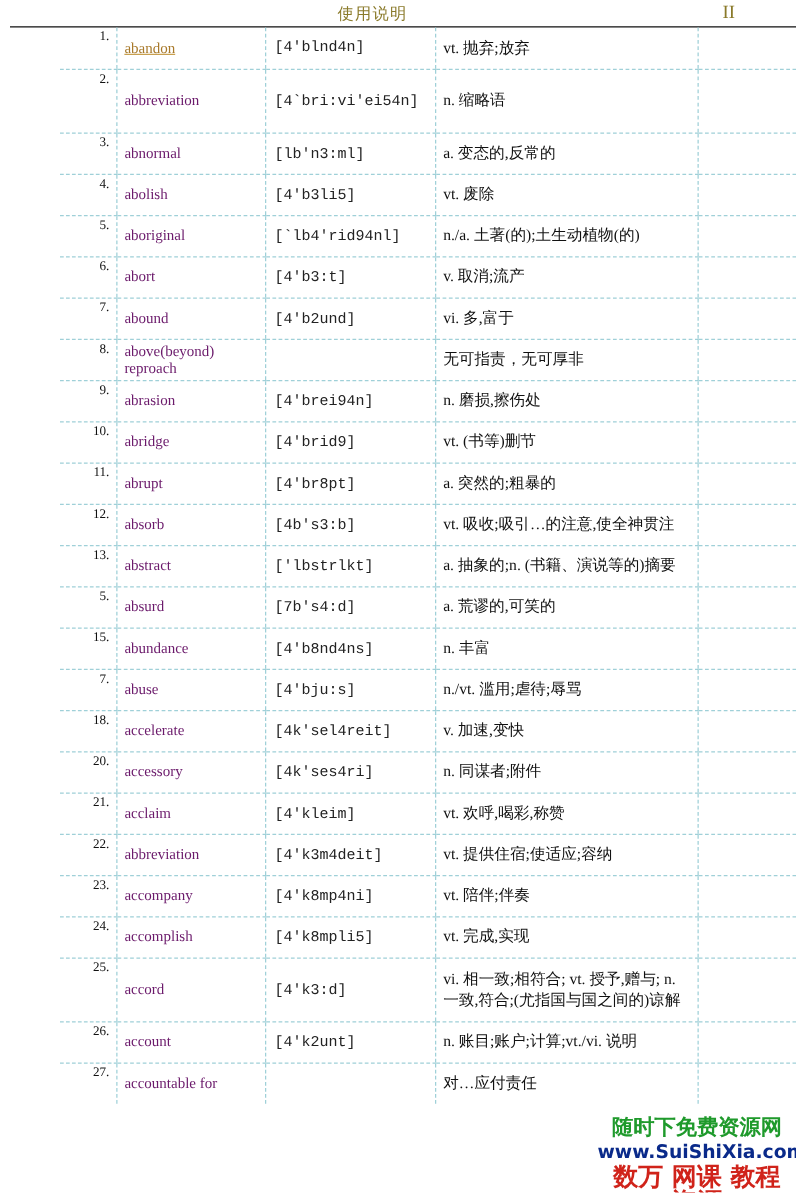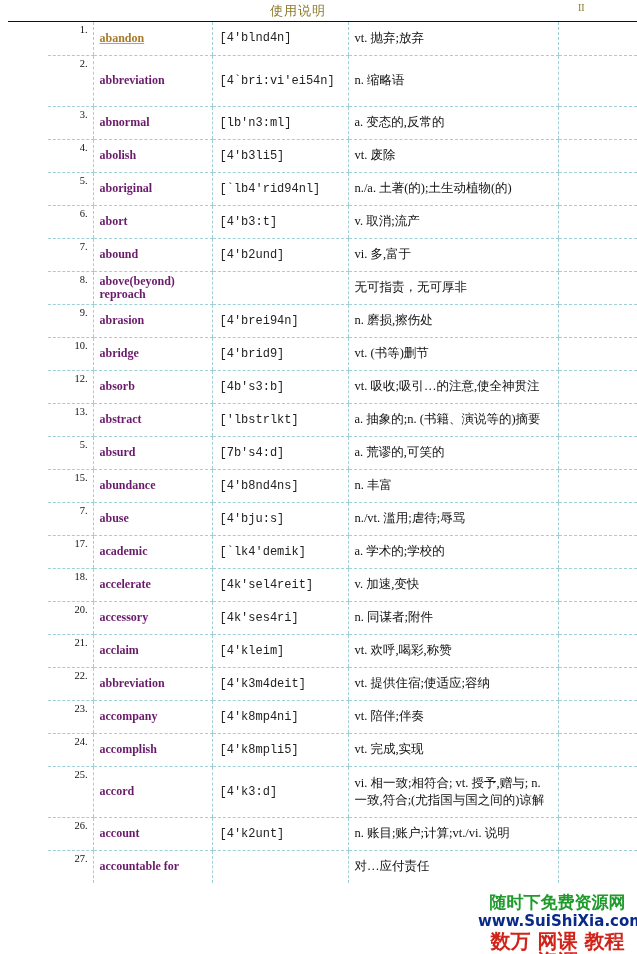--- a/index.html
+++ b/index.html
@@ -1,32 +1,32 @@
 <!DOCTYPE html>
 <html><head>
 <meta charset="utf-8">
 <style>
   html, body { margin:0; padding:0; background:#ffffff; }
   body { width:637px; height:954px; position:relative; overflow:hidden;
          font-family:"Liberation Serif","DejaVu Serif",serif; color:#1a1a1a; }
   .header { position:absolute; left:0; top:0; width:562px; height:22px; }
   .header-title { position:absolute; left:270px; top:2px; font-size:13px; color:#8a7a2a; letter-spacing:1px; }
-  .header-page { position:absolute; left:578px; top:2px; font-size:10px; color:#8a7a2a; }
+  .header-page { position:absolute; left:578px; top:2px; font-size:15px; color:#8a7a2a; }
   .header-rule { position:absolute; left:8px; top:21px; width:629px; height:0; border-top:1.5px solid #111; }
 
   table.vocab { position:absolute; left:48px; top:22px; border-collapse:collapse; table-layout:fixed; width:589px; }
   table.vocab col.c-num { width:45px; }
   table.vocab col.c-word { width:119px; }
   table.vocab col.c-phon { width:136px; }
   table.vocab col.c-mean { width:210px; }
   table.vocab col.c-extra { width:79px; }
   table.vocab td { border-bottom:1px dashed #9fd0d8; vertical-align:middle; padding:0; }
   table.vocab td + td { border-left:1px dashed #9fd0d8; }
   table.vocab td.num { border-bottom:1px dashed #9fd0d8; text-align:right; vertical-align:top; font-size:10.5px; padding:2px 5px 0 0; color:#111; }
-  table.vocab td.word { padding-left:6px; font-weight:bold; font-size:12px; color:#6b1a6b; line-height:13px; }
+  table.vocab td.word { padding-left:6px; font-weight:normal; font-size:12px; color:#6b1a6b; line-height:13px; }
   table.vocab td.word.first { color:#a8792a; text-decoration:underline; text-decoration-color:#c8a050; }
   table.vocab td.phon { padding-left:7px; font-family:"Liberation Mono","DejaVu Sans Mono",monospace; font-size:12px; color:#222; line-height:14px; }
   table.vocab td.mean { padding-left:6px; padding-right:4px; font-size:12.5px; color:#111; line-height:17px; }
   table.vocab tr { height:33px; }
   table.vocab tr.tall { height:51px; }
   table.vocab tr.last td { border-bottom:none; }
 
   .watermark { position:absolute; left:478px; top:892px; width:159px; text-align:center; }
   .wm1 { font-family:"DejaVu Sans",sans-serif; font-weight:bold; font-size:17px; color:#1f9a2c; letter-spacing:0px; line-height:20px; text-shadow:0 0 2px #fff,0 0 2px #fff; }
   .wm2 { font-family:"DejaVu Sans",sans-serif; font-weight:bold; font-size:15px; color:#0a2a8a; line-height:19px; text-shadow:0 0 2px #fff; }
@@ -123,20 +123,27 @@
   </tr>
 
   <tr>
     <td class="num">10.</td>
     <td class="word">abridge</td>
     <td class="phon">[4'brid9]</td>
     <td class="mean">vt. (书等)删节</td>
     <td class="extra"></td>
   </tr>
 
+  <tr>
+    <td class="num">11.</td>
+    <td class="word">abrupt</td>
+    <td class="phon">[4'br8pt]</td>
+    <td class="mean">a. 突然的;粗暴的</td>
+    <td class="extra"></td>
+  </tr>
 
   <tr>
     <td class="num">12.</td>
     <td class="word">absorb</td>
     <td class="phon">[4b's3:b]</td>
     <td class="mean">vt. 吸收;吸引…的注意,使全神贯注</td>
     <td class="extra"></td>
   </tr>
 
   <tr>
@@ -164,27 +171,20 @@
   </tr>
 
   <tr>
     <td class="num">7.</td>
     <td class="word">abuse</td>
     <td class="phon">[4'bju:s]</td>
     <td class="mean">n./vt. 滥用;虐待;辱骂</td>
     <td class="extra"></td>
   </tr>
 
-  <tr>
-    <td class="num">17.</td>
-    <td class="word">academic</td>
-    <td class="phon">[`lk4'demik]</td>
-    <td class="mean">a. 学术的;学校的</td>
-    <td class="extra"></td>
-  </tr>
 
   <tr>
     <td class="num">18.</td>
     <td class="word">accelerate</td>
     <td class="phon">[4k'sel4reit]</td>
     <td class="mean">v. 加速,变快</td>
     <td class="extra"></td>
   </tr>
 
 

